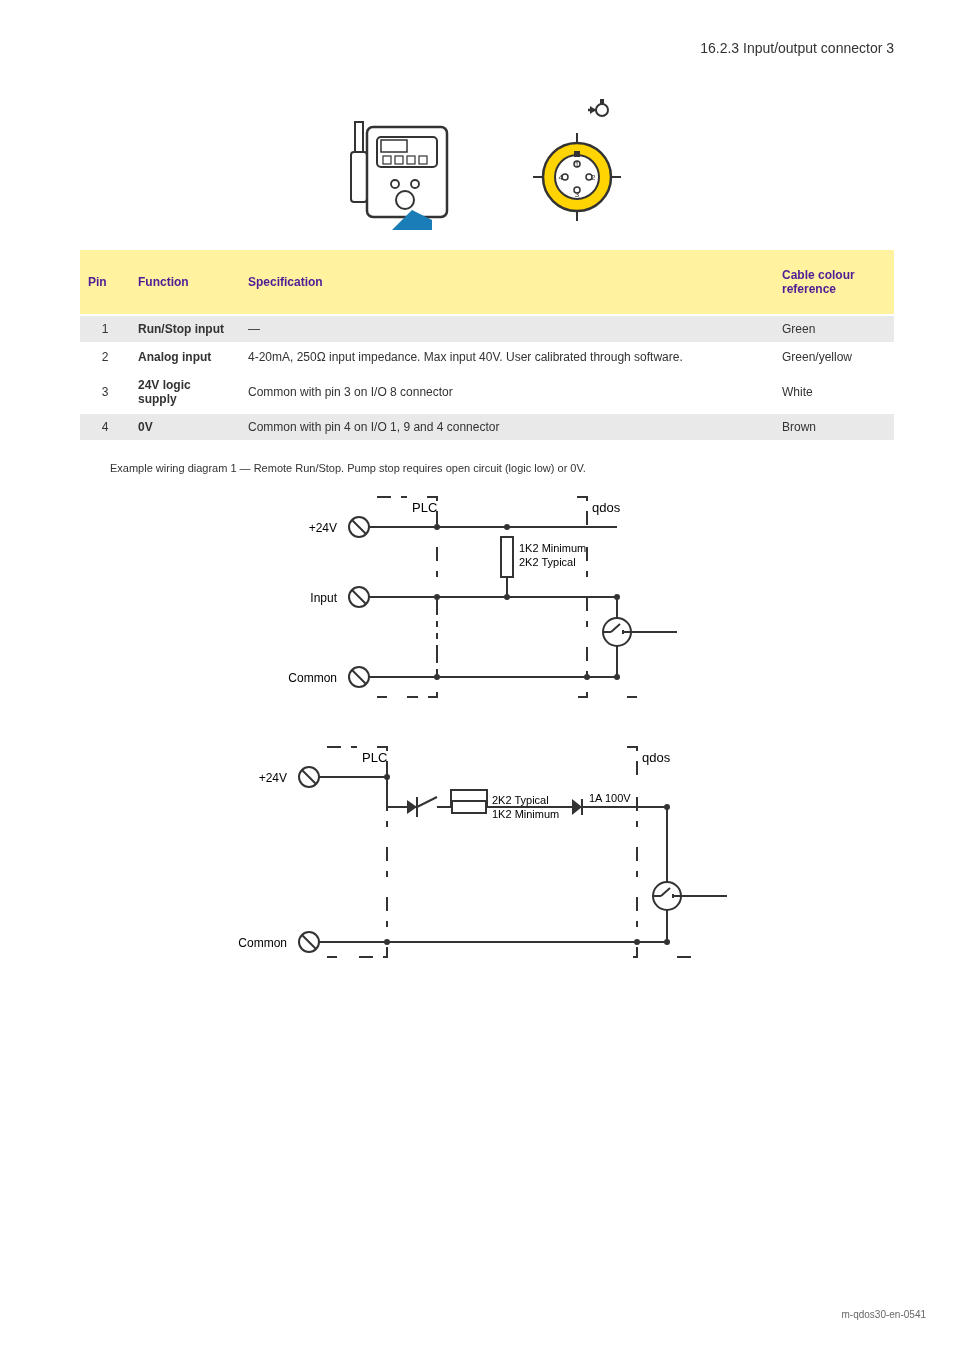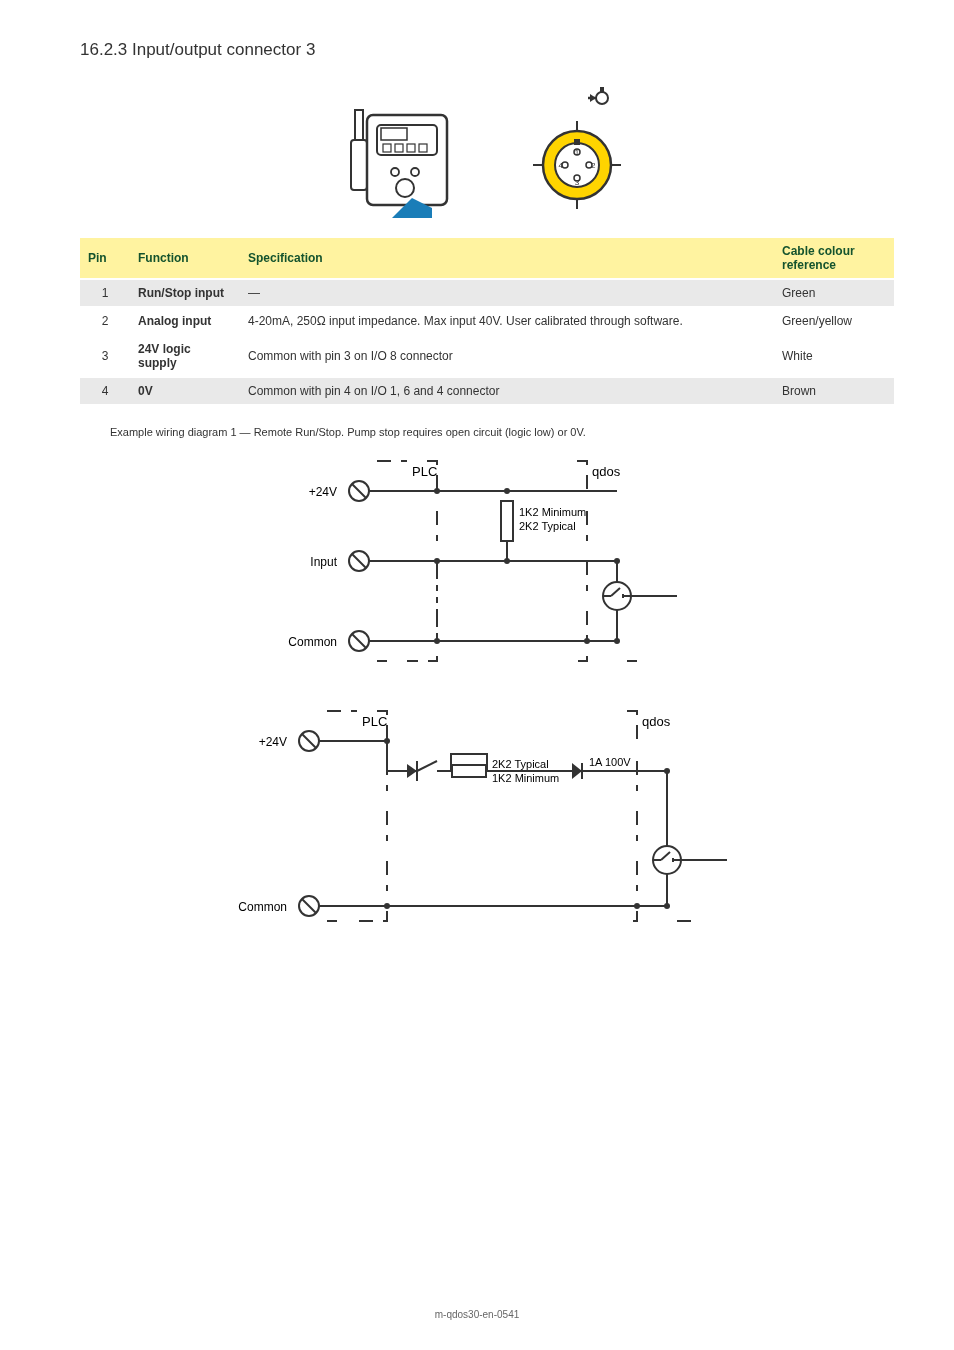--- a/index.html
+++ b/index.html
@@ -8,42 +8,43 @@
     background: #fff;
     width: 954px;
     height: 1350px;
     position: relative;
     color: #333;
   }
   .page {
     padding: 40px 60px 20px 80px;
   }
   .section-title {
-    font-size: 17px;
-    margin-bottom: 20px;
+    font-size: 14px;
+    margin-bottom: 36px;
+    text-align: right;
   }
   .pump-diagram-row {
     display: flex;
     justify-content: center;
     align-items: center;
     gap: 40px;
     margin-bottom: 18px;
   }
   .spec-table {
     width: 100%;
     border-collapse: collapse;
     font-size: 12px;
     margin-bottom: 20px;
   }
   .spec-table th {
     background: #fff3a0;
     text-align: left;
-    padding: 6px 8px;
+    padding: 18px 8px;
     font-weight: bold;
-    color: #14532d;
+    color: #4c1d95;
     border-bottom: 2px solid #fff;
   }
   .spec-table td {
     padding: 6px 8px;
     border-bottom: 2px solid #fff;
   }
   .spec-table tbody tr.grey { background: #e9e9e9; }
   .spec-table tbody tr.white { background: #fff; }
   .spec-table td.pin { text-align: center; width: 50px; }
   .spec-table td.func { width: 110px; font-weight: bold; }
@@ -57,22 +58,22 @@
     justify-content: center;
     margin-bottom: 20px;
     align-items: center;
   }
   .footer {
     position: absolute;
     bottom: 30px;
     left: 0;
     right: 0;
     display: flex;
-    justify-content: center;
-    padding: 0 92px;
+    justify-content: flex-end;
+    padding: 0 28px;
     font-size: 10px;
     color: #666;
   }
 </style>
 </head>
 <body>
 
 <div class="page">
 
   <div class="section-title">16.2.3  Input/output connector 3</div>
@@ -145,21 +146,21 @@
       <tr class="grey"></tr>
       <tr class="white">
         <td class="pin">3</td>
         <td class="func">24V logic supply</td>
         <td>Common with pin 3 on I/O 8 connector</td>
         <td class="cable">White</td>
       </tr>
       <tr class="grey">
         <td class="pin">4</td>
         <td class="func">0V</td>
-        <td>Common with pin 4 on I/O 1, 6 and 4 connector</td>
+        <td>Common with pin 4 on I/O 1, 9 and 4 connector</td>
         <td class="cable">Brown</td>
       </tr>
     </tbody>
   </table>
 
   <div class="diagram-caption">Example wiring diagram 1 — Remote Run/Stop. Pump stop requires open circuit (logic low) or 0V.</div>
 
   <div class="circuit-holder">
     <svg width="420" height="230" viewBox="0 0 420 230">
       <defs>

